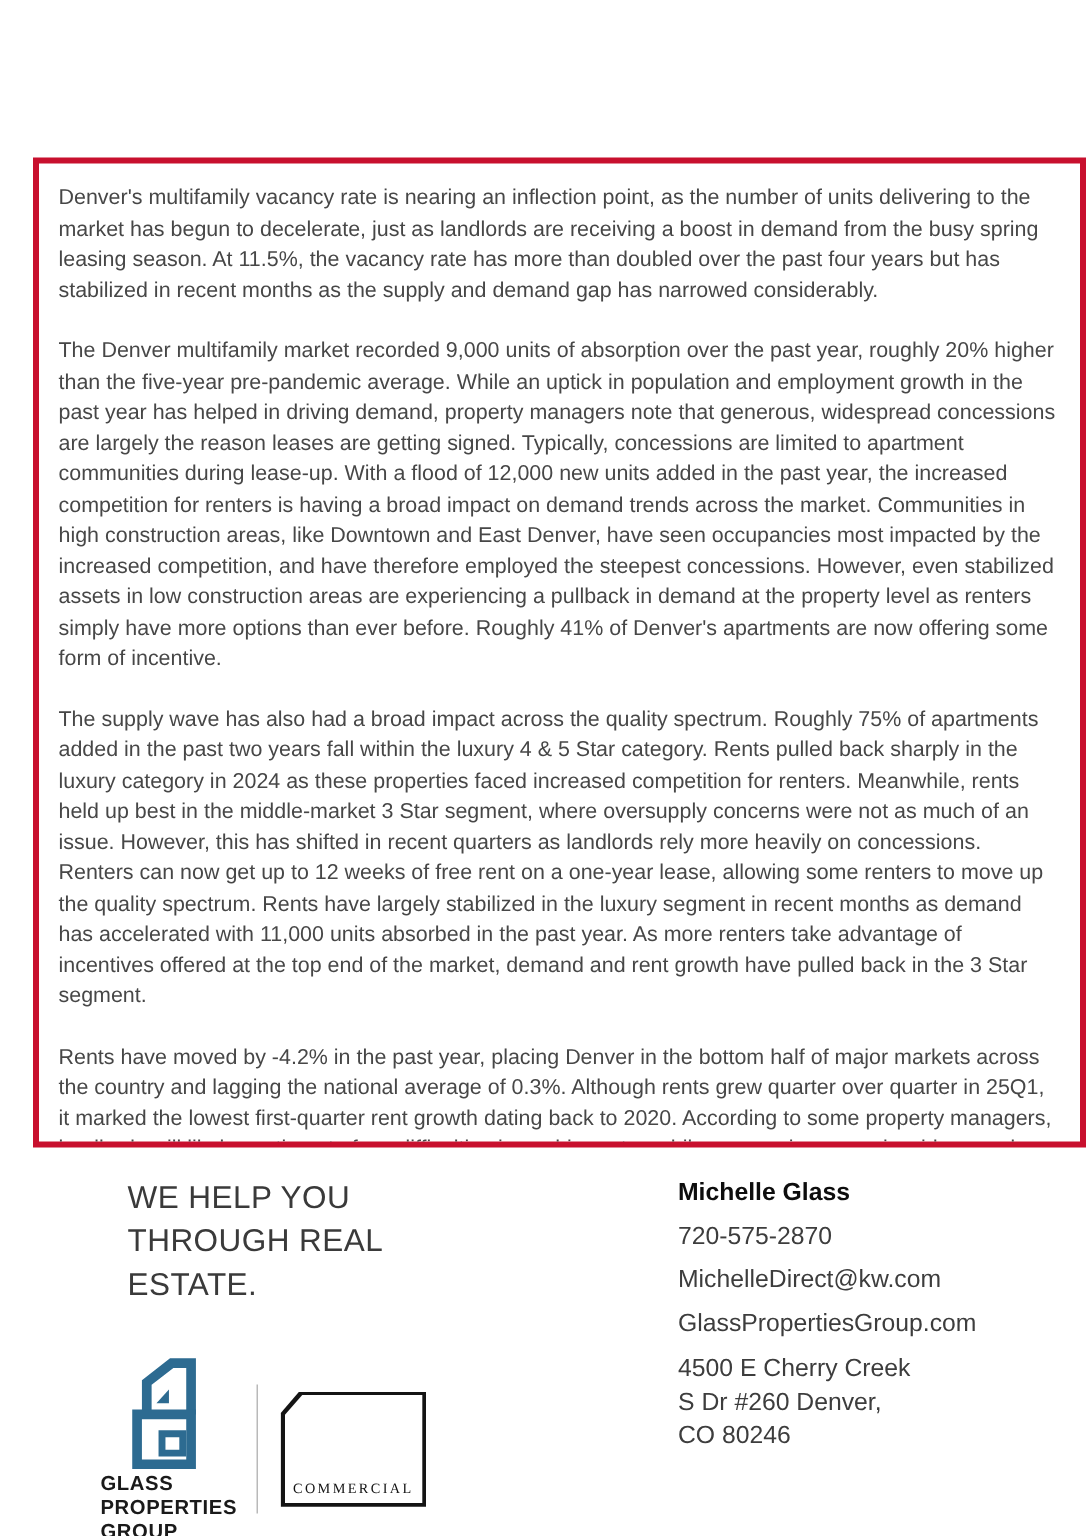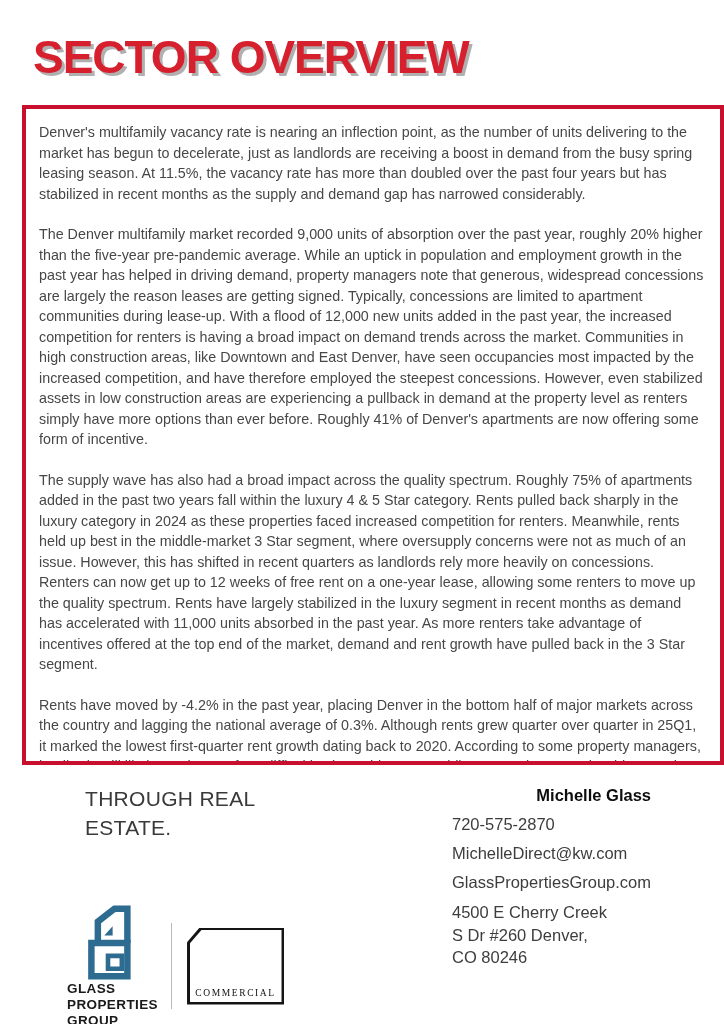--- a/index.html
+++ b/index.html
@@ -33,21 +33,21 @@
   .overview-box p:last-child{margin-bottom:0;}
   
   .tagline{
     position:absolute;left:85px;top:784px;
     font-size:21px;line-height:29px;color:#3a3a3a;letter-spacing:.3px;
   }
   .contact{
     position:absolute;left:452px;top:786px;
     font-size:16.5px;color:#3d3d3d;
   }
-  .contact .contact-name{font-weight:bold;color:#0d0d0d;margin-bottom:9px;text-align:right;}
+  .contact .contact-name{font-weight:bold;color:#0d0d0d;margin-bottom:9px;}
   .contact .contact-line{margin-bottom:9px;line-height:20px;}
   .contact .address{margin-top:4px;line-height:22.5px;}
   
   .logos{
     position:absolute;left:58px;top:903px;
     display:flex;align-items:center;
   }
   .glass-logo{display:flex;align-items:center;flex-direction:column;}
   .glass-logo svg{display:block;}
   .glass-logo-text{
@@ -86,30 +86,30 @@
   .kw-tm{
     position:absolute;right:-8px;bottom:2px;
     font-size:5px;color:#9a9a9a;
   }
 </style>
 </head>
 <body>
 
 <div class="page">
 
-  <div class="page-title">SECTOR OVERVIEW</div>
 
   <div class="overview-box">
     <p>Denver's multifamily vacancy rate is nearing an inflection point, as the number of units delivering to the market has begun to decelerate, just as landlords are receiving a boost in demand from the busy spring leasing season. At 11.5%, the vacancy rate has more than doubled over the past four years but has stabilized in recent months as the supply and demand gap has narrowed considerably.</p>
     <p>The Denver multifamily market recorded 9,000 units of absorption over the past year, roughly 20% higher than the five-year pre-pandemic average. While an uptick in population and employment growth in the past year has helped in driving demand, property managers note that generous, widespread concessions are largely the reason leases are getting signed. Typically, concessions are limited to apartment communities during lease-up. With a flood of 12,000 new units added in the past year, the increased competition for renters is having a broad impact on demand trends across the market. Communities in high construction areas, like Downtown and East Denver, have seen occupancies most impacted by the increased competition, and have therefore employed the steepest concessions. However, even stabilized assets in low construction areas are experiencing a pullback in demand at the property level as renters simply have more options than ever before. Roughly 41% of Denver's apartments are now offering some form of incentive.</p>
     <p>The supply wave has also had a broad impact across the quality spectrum. Roughly 75% of apartments added in the past two years fall within the luxury 4 &amp; 5 Star category. Rents pulled back sharply in the luxury category in 2024 as these properties faced increased competition for renters. Meanwhile, rents held up best in the middle-market 3 Star segment, where oversupply concerns were not as much of an issue. However, this has shifted in recent quarters as landlords rely more heavily on concessions. Renters can now get up to 12 weeks of free rent on a one-year lease, allowing some renters to move up the quality spectrum. Rents have largely stabilized in the luxury segment in recent months as demand has accelerated with 11,000 units absorbed in the past year. As more renters take advantage of incentives offered at the top end of the market, demand and rent growth have pulled back in the 3 Star segment.</p>
     <p>Rents have moved by -4.2% in the past year, placing Denver in the bottom half of major markets across the country and lagging the national average of 0.3%. Although rents grew quarter over quarter in 25Q1, it marked the lowest first-quarter rent growth dating back to 2020. According to some property managers, landlords will likely continue to face difficulties in pushing rates while concessions remain widespread.</p>
   </div>
 
   <div class="tagline">
+    <div>WE HELP YOU</div>
     <div>THROUGH REAL</div>
     <div>ESTATE.</div>
   </div>
 
   <div class="contact">
     <div class="contact-name">Michelle Glass</div>
     <div class="contact-line">720-575-2870</div>
     <div class="contact-line">MichelleDirect@kw.com</div>
     <div class="contact-line">GlassPropertiesGroup.com</div>
     <div class="address">

